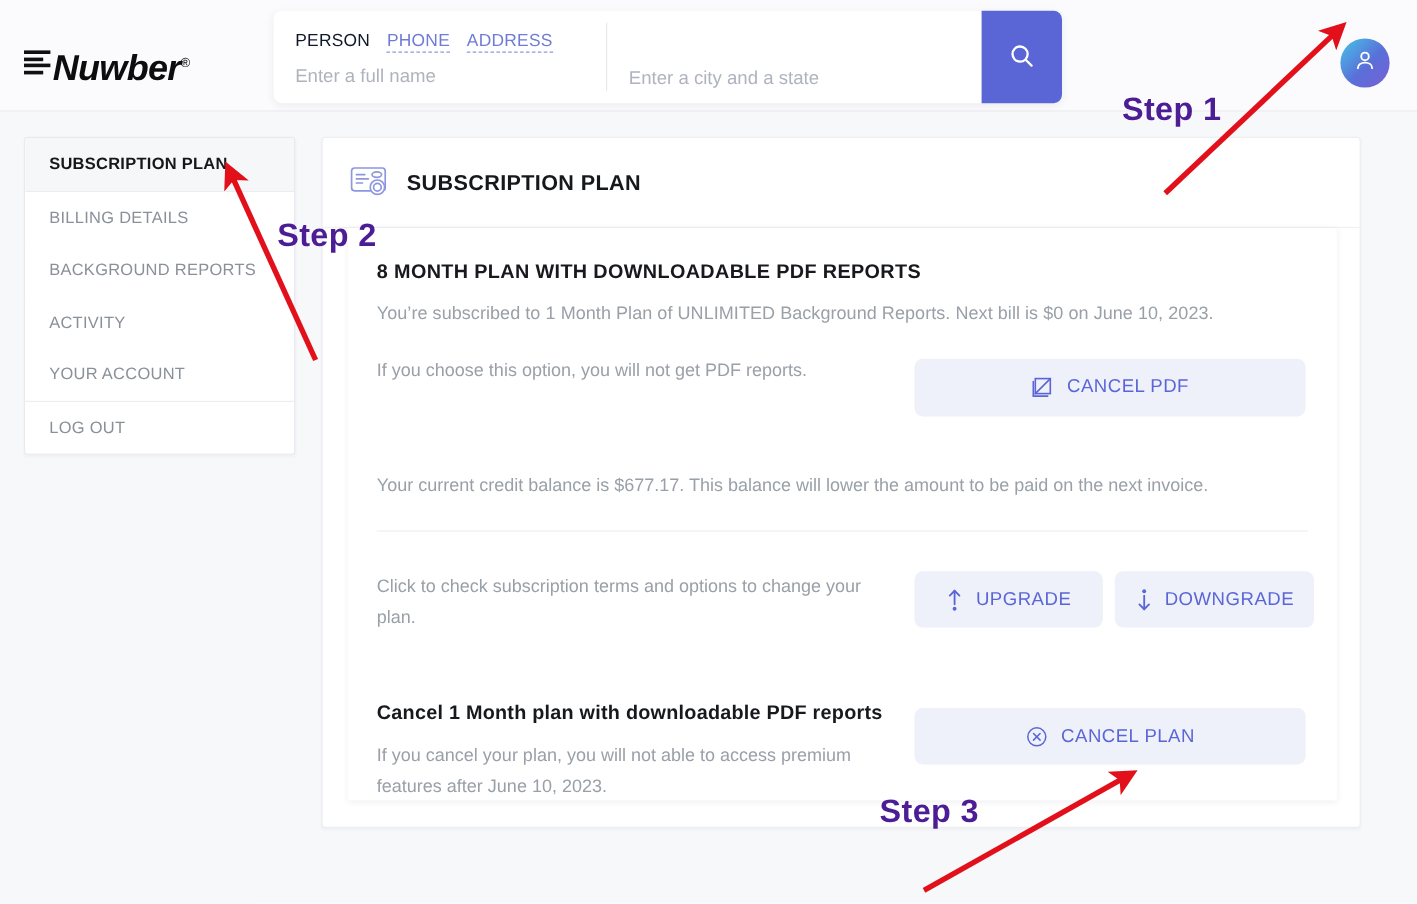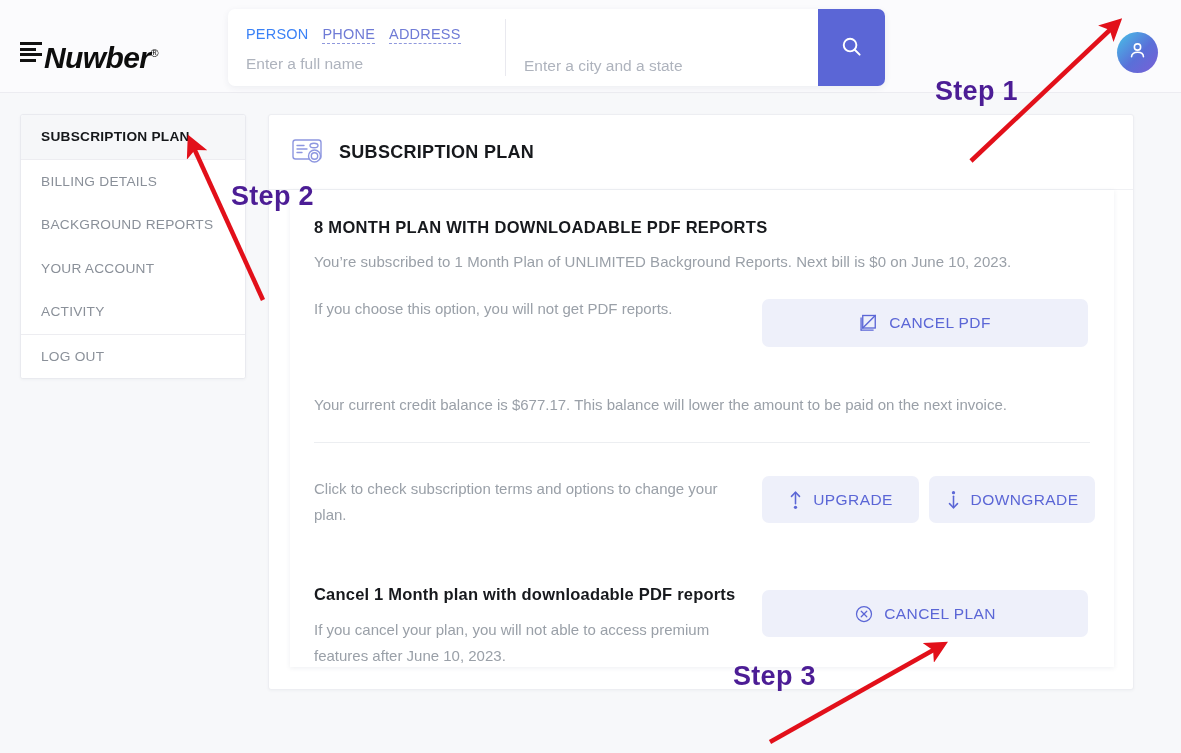--- a/index.html
+++ b/index.html
@@ -47,21 +47,21 @@
     display: flex;
   }
   .search-left { position: relative; width: 277px; height: 77px; }
   .search-tabs {
     position: absolute; left: 18px; top: 17px;
     display: flex; align-items: baseline; gap: 14px;
     font-size: 14.5px; letter-spacing: 0.2px;
   }
   .tab { color: #6f7bd6; text-decoration: none; border-bottom: 1px dashed #8f98dd;
          padding-bottom: 1px; cursor: pointer; }
-  .tab.active { color: #3b82f6; border-bottom: none; }
+  .tab.active { color: #0f172a; border-bottom: none; }
   .search-input-person {
     position: absolute; left: 18px; top: 43px; width: 240px; height: 24px;
     border: none; outline: none; background: transparent;
     font-family: "Liberation Sans", sans-serif; font-size: 15.5px; color: #343a40;
   }
   .search-input-person::placeholder { color: #aeb3bd; }
   .divider-v { width: 1px; background: #e9e9ef; height: 57px; align-self: center; }
   .search-right { position: relative; flex: 1; }
   .search-input-city {
     position: absolute; left: 18px; top: 45px; width: 290px; height: 24px;
@@ -211,24 +211,24 @@
       <span>SUBSCRIPTION PLAN</span>
     </div>
     <div class="side-sep"></div>
     <div class="side-item">
       <span>BILLING DETAILS</span>
     </div>
     <div class="side-item">
       <span>BACKGROUND REPORTS</span>
     </div>
     <div class="side-item">
+      <span>ACTIVITY</span>
+    </div>
+    <div class="side-item">
       <span>YOUR ACCOUNT</span>
-    </div>
-    <div class="side-item">
-      <span>ACTIVITY</span>
     </div>
     <div class="side-sep"></div>
     <div class="side-item">
       <span>LOG OUT</span>
     </div>
   </div>
 
   <div class="main-card">
 
     <div class="card-title-row">

